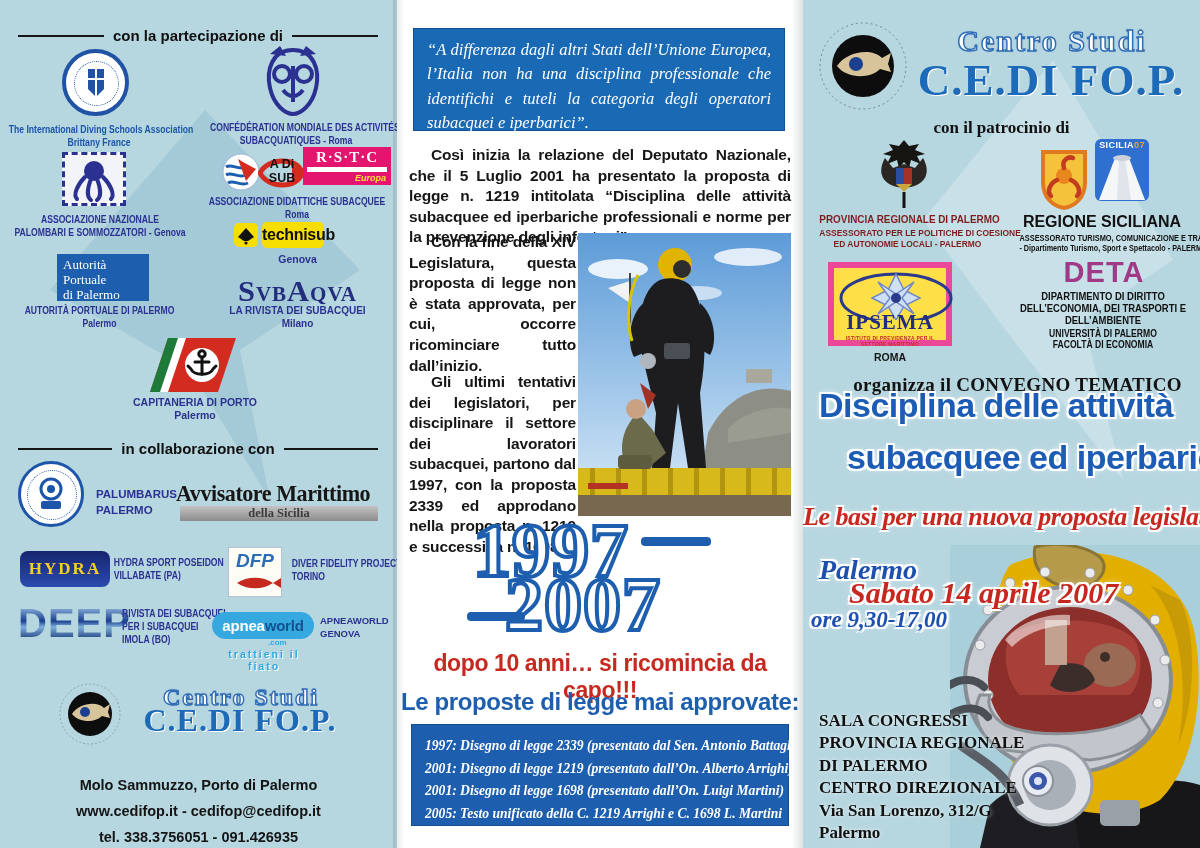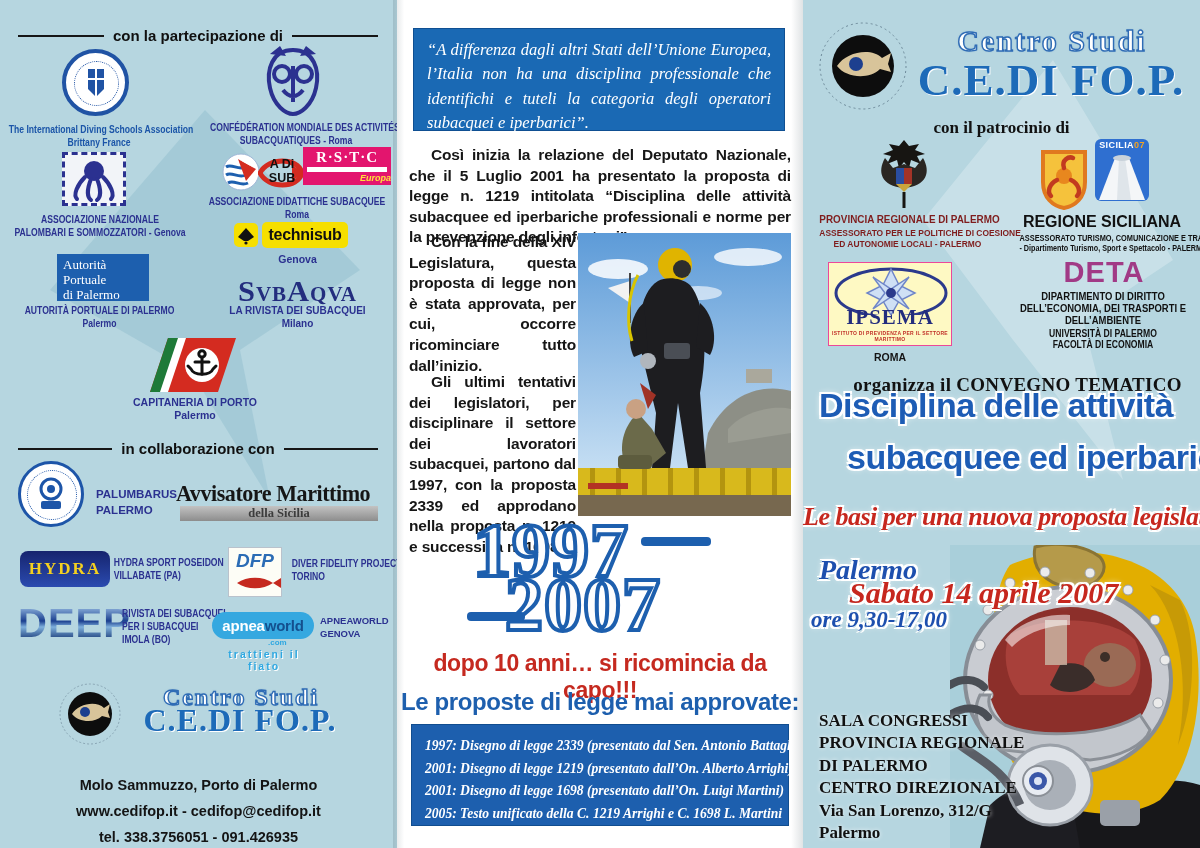--- a/index.html
+++ b/index.html
@@ -65,21 +65,21 @@
   
   .seal{border-radius:50%;background:#fff;box-sizing:border-box;}
   .wordmark-navy{font-family:"Liberation Serif",serif;font-weight:700;color:#232d7e;}
   .cap-first{display:inline-block;}
   .cap-first::first-letter{font-size:1.45em;}
   .ts-box{background:#f6df00;border-radius:5px;color:#101010;font-weight:800;
      font-size:16px;text-align:center;line-height:26px;letter-spacing:-.3px;}
   .rstc{background:#e3156e;color:#fff;text-align:center;box-sizing:border-box;padding-top:2px;}
   .rstc .r1{font-family:"Liberation Serif",serif;font-weight:700;font-size:15px;letter-spacing:1px;}
   .rstc .band{height:5px;background:#fff;margin:1px 4px;}
-  .rstc .r2{font-style:italic;font-weight:800;color:#ffe13a;font-size:9px;text-align:right;margin-left:12px;}
+  .rstc .r2{font-style:italic;font-weight:800;color:#ffe13a;font-size:9px;text-align:right;padding-right:5px;margin-left:12px;}
   .ap-blue{background:#1d5fae;color:#fff;font-family:"Liberation Serif",serif;
      font-size:13px;line-height:1.15;padding:4px 6px;box-sizing:border-box;}
   .hydra{background:linear-gradient(180deg,#16246e,#2b4bb0);border-radius:8px;color:#f4d020;
      font-family:"Liberation Serif",serif;font-weight:700;font-size:17px;letter-spacing:2px;
      text-align:center;line-height:36px;}
   .deep{font-weight:800;font-size:40px;letter-spacing:1px;line-height:1;
      background:linear-gradient(180deg,#9fc4e8 5%,#1b3f8f 45%,#7fb0dc 60%,#123270 95%);
      -webkit-background-clip:text;background-clip:text;color:transparent;
      text-shadow:none;}
   .apnea-pill{background:#35a8e0;border-radius:14px;color:#fff;font-weight:800;
@@ -89,21 +89,21 @@
      text-shadow:1px 1px 0 #fff;}
   .deta{color:#a13a86;font-weight:800;font-size:29px;letter-spacing:1px;}
   .sic-badge{background:#2f6fd0;border-radius:6px;overflow:hidden;text-align:center;}
   .sic-badge .t{font-weight:800;font-size:9px;color:#fff;line-height:13px;letter-spacing:.4px;}
   .sic-badge .t b{color:#f4a321;}
   .avv-wm{font-family:"Liberation Serif",serif;font-weight:800;color:#161616;
      font-size:24px;letter-spacing:-.5px;white-space:nowrap;transform:scaleX(.92);transform-origin:0 0;}
   .avv-band{background:linear-gradient(180deg,#c2c2c2,#8d8d8d);color:#3c3c3c;
      font-family:"Liberation Serif",serif;font-weight:700;font-size:12.5px;
      text-align:center;line-height:15px;}
-  .ipsema-box{background:#fef9c3;border:1px solid #ec4899;box-sizing:border-box;text-align:center;}
+  .ipsema-box{background:#fde047;border:6px solid #ec4899;box-sizing:border-box;text-align:center;}
   .ipsema-wm{font-size:21px;letter-spacing:1px;color:#232d7e;}
   .ipsema-sub{color:#c03028;font-weight:700;font-size:5px;letter-spacing:.3px;}
 </style>
 </head>
 <body>
 
 <div id="page">
 
   <div id="panel-left" class="panel">
 
@@ -177,21 +177,21 @@
       <span>ASSOCIAZIONE DIDATTICHE SUBACQUEE</span>
       <span>Roma</span>
     </div>
 
     <div class="abs" style="left:234px;top:223px;width:24px;height:24px;background:#f6df00;border-radius:5px;">
       <svg width="24" height="24" viewBox="0 0 24 24">
         <path d="M4 14 L12 5 L20 14 L14 18 L10 18 Z" fill="#111"></path>
         <circle cx="12" cy="20" r="1.6" fill="#111"></circle>
       </svg>
     </div>
-    <div class="abs ts-box" style="left:262px;top:222px;width:86px;height:26px;">
+    <div class="abs ts-box" style="left:262px;top:222px;width:62px;height:26px;">
       <span>technisub</span>
     </div>
     <div class="abs cap navy" style="left:205px;top:253px;width:185px;font-size:10.5px;">
       <span>Genova</span>
     </div>
 
     <div class="abs ap-blue" style="left:57px;top:254px;width:92px;height:47px;">
       <span style="display:block">Autorità</span>
       <span style="display:block">Portuale</span>
       <span style="display:block">di Palermo</span>

